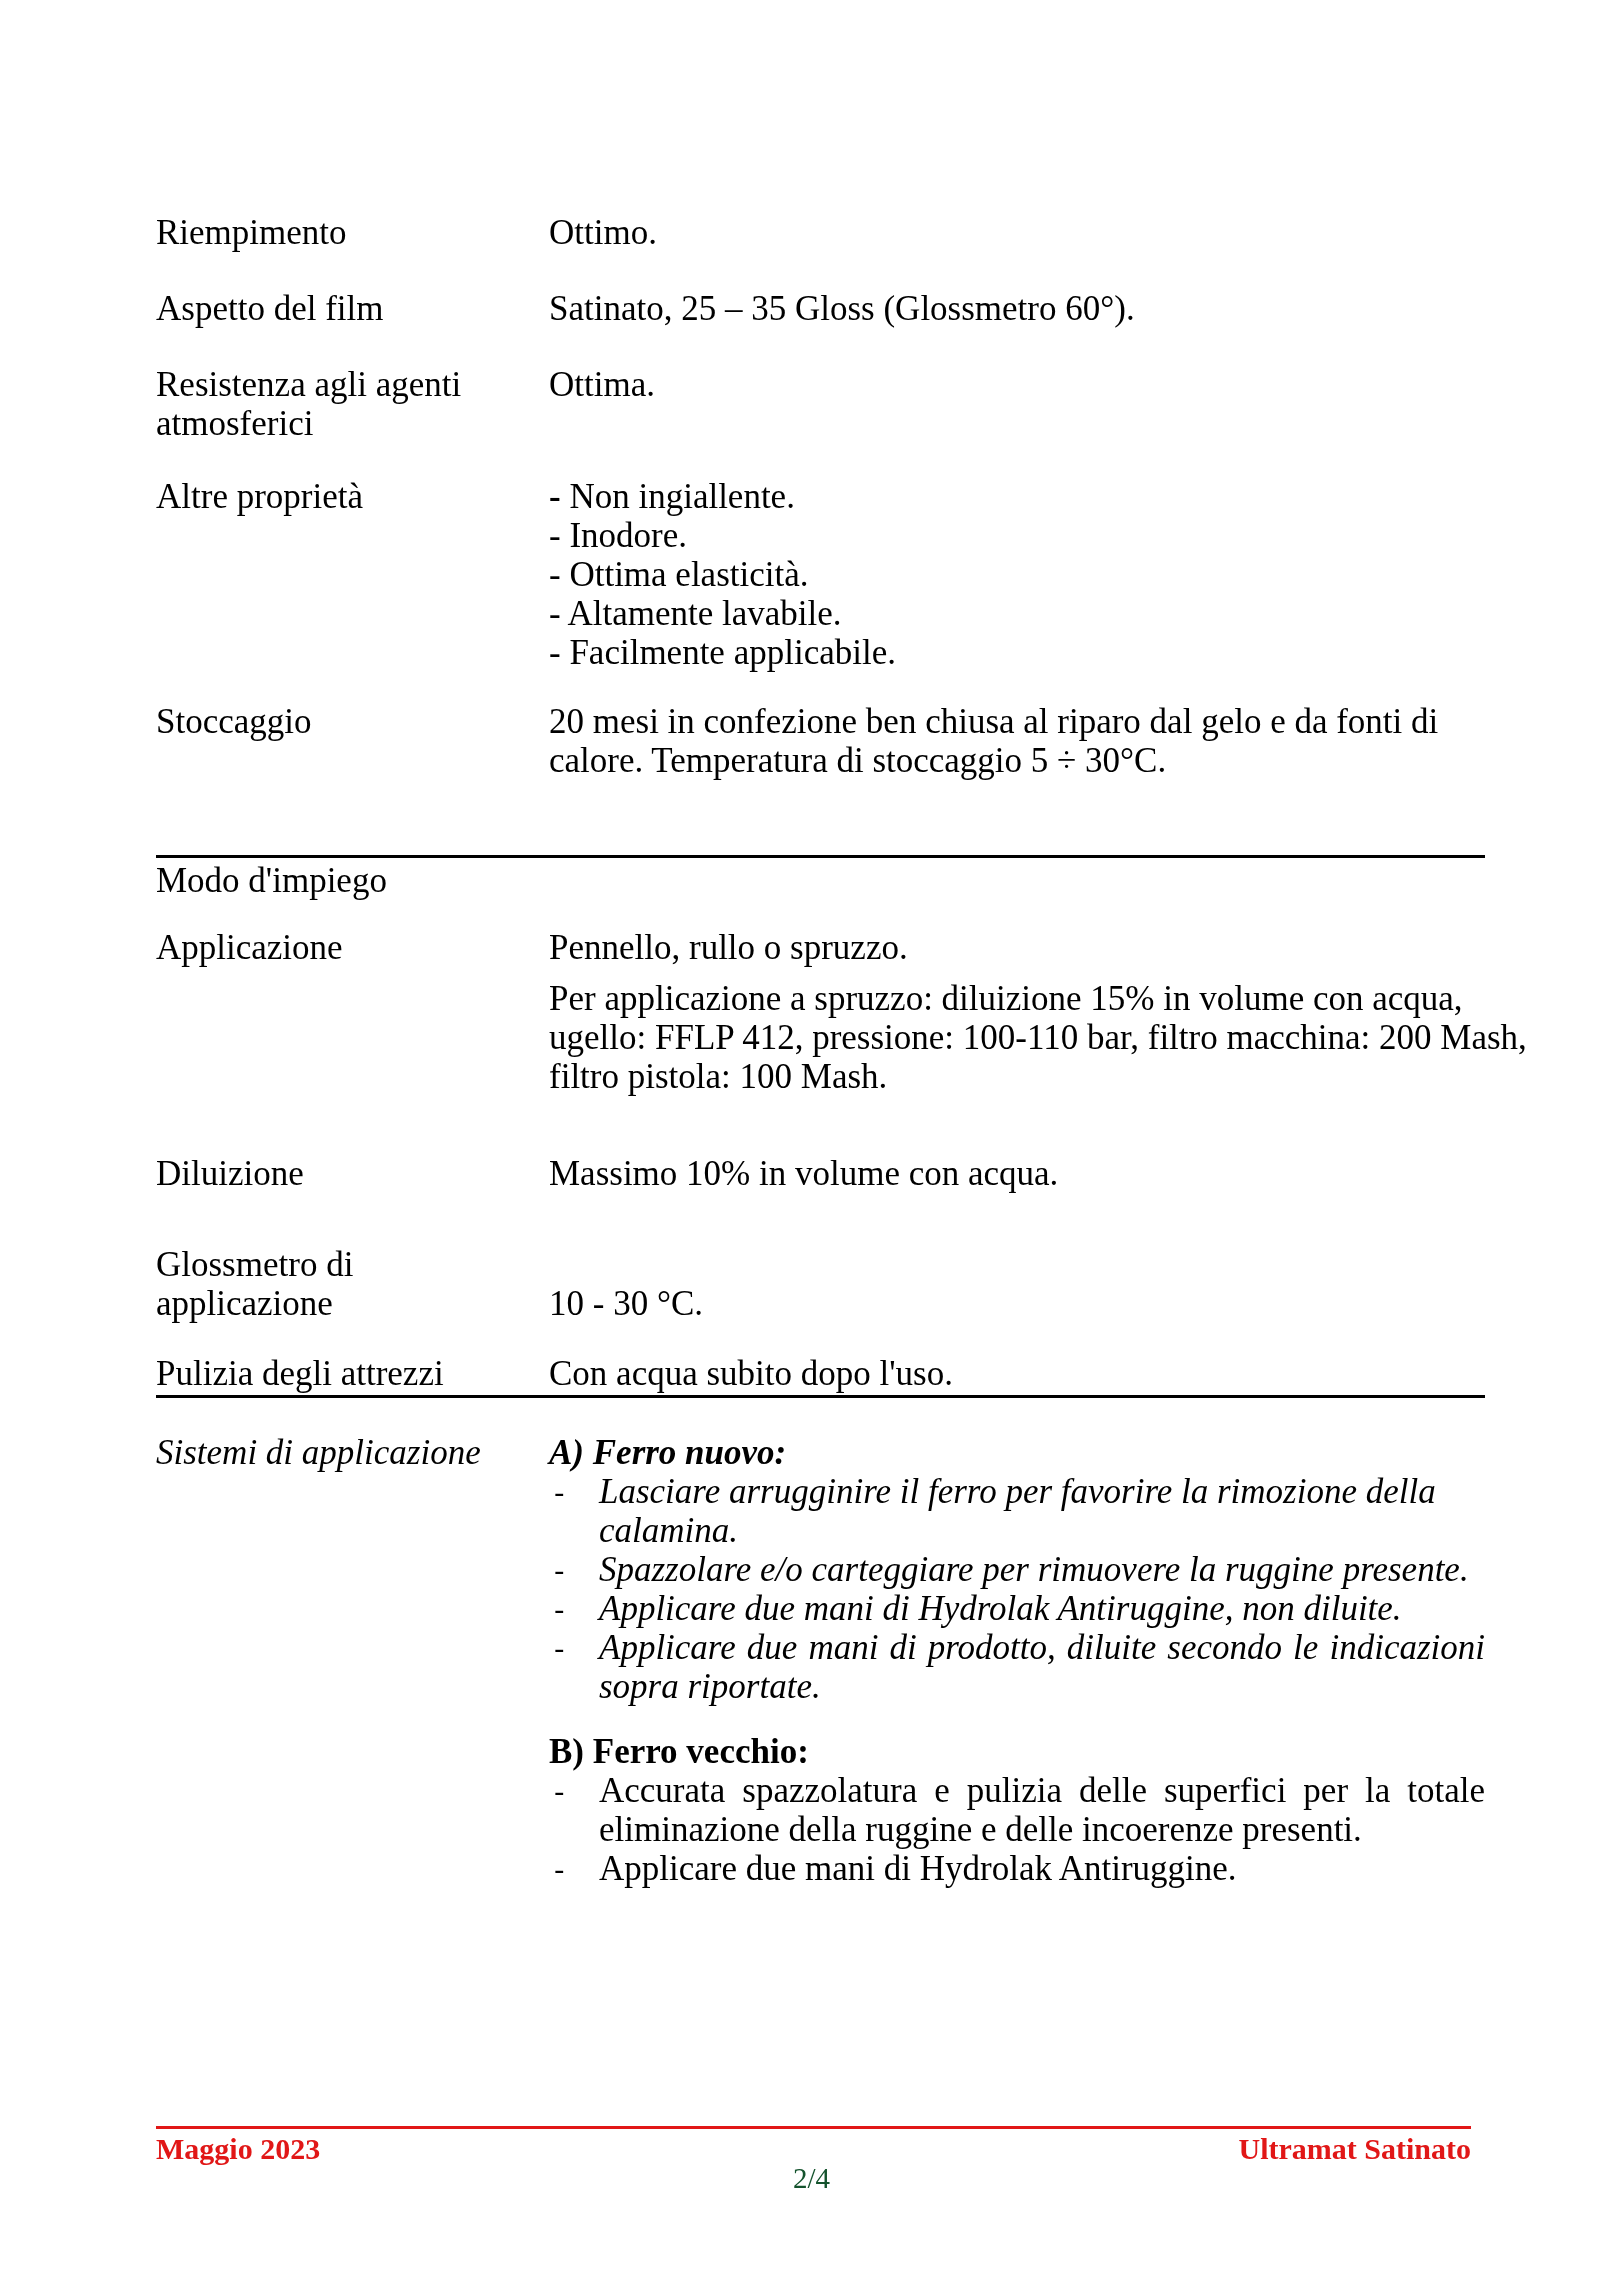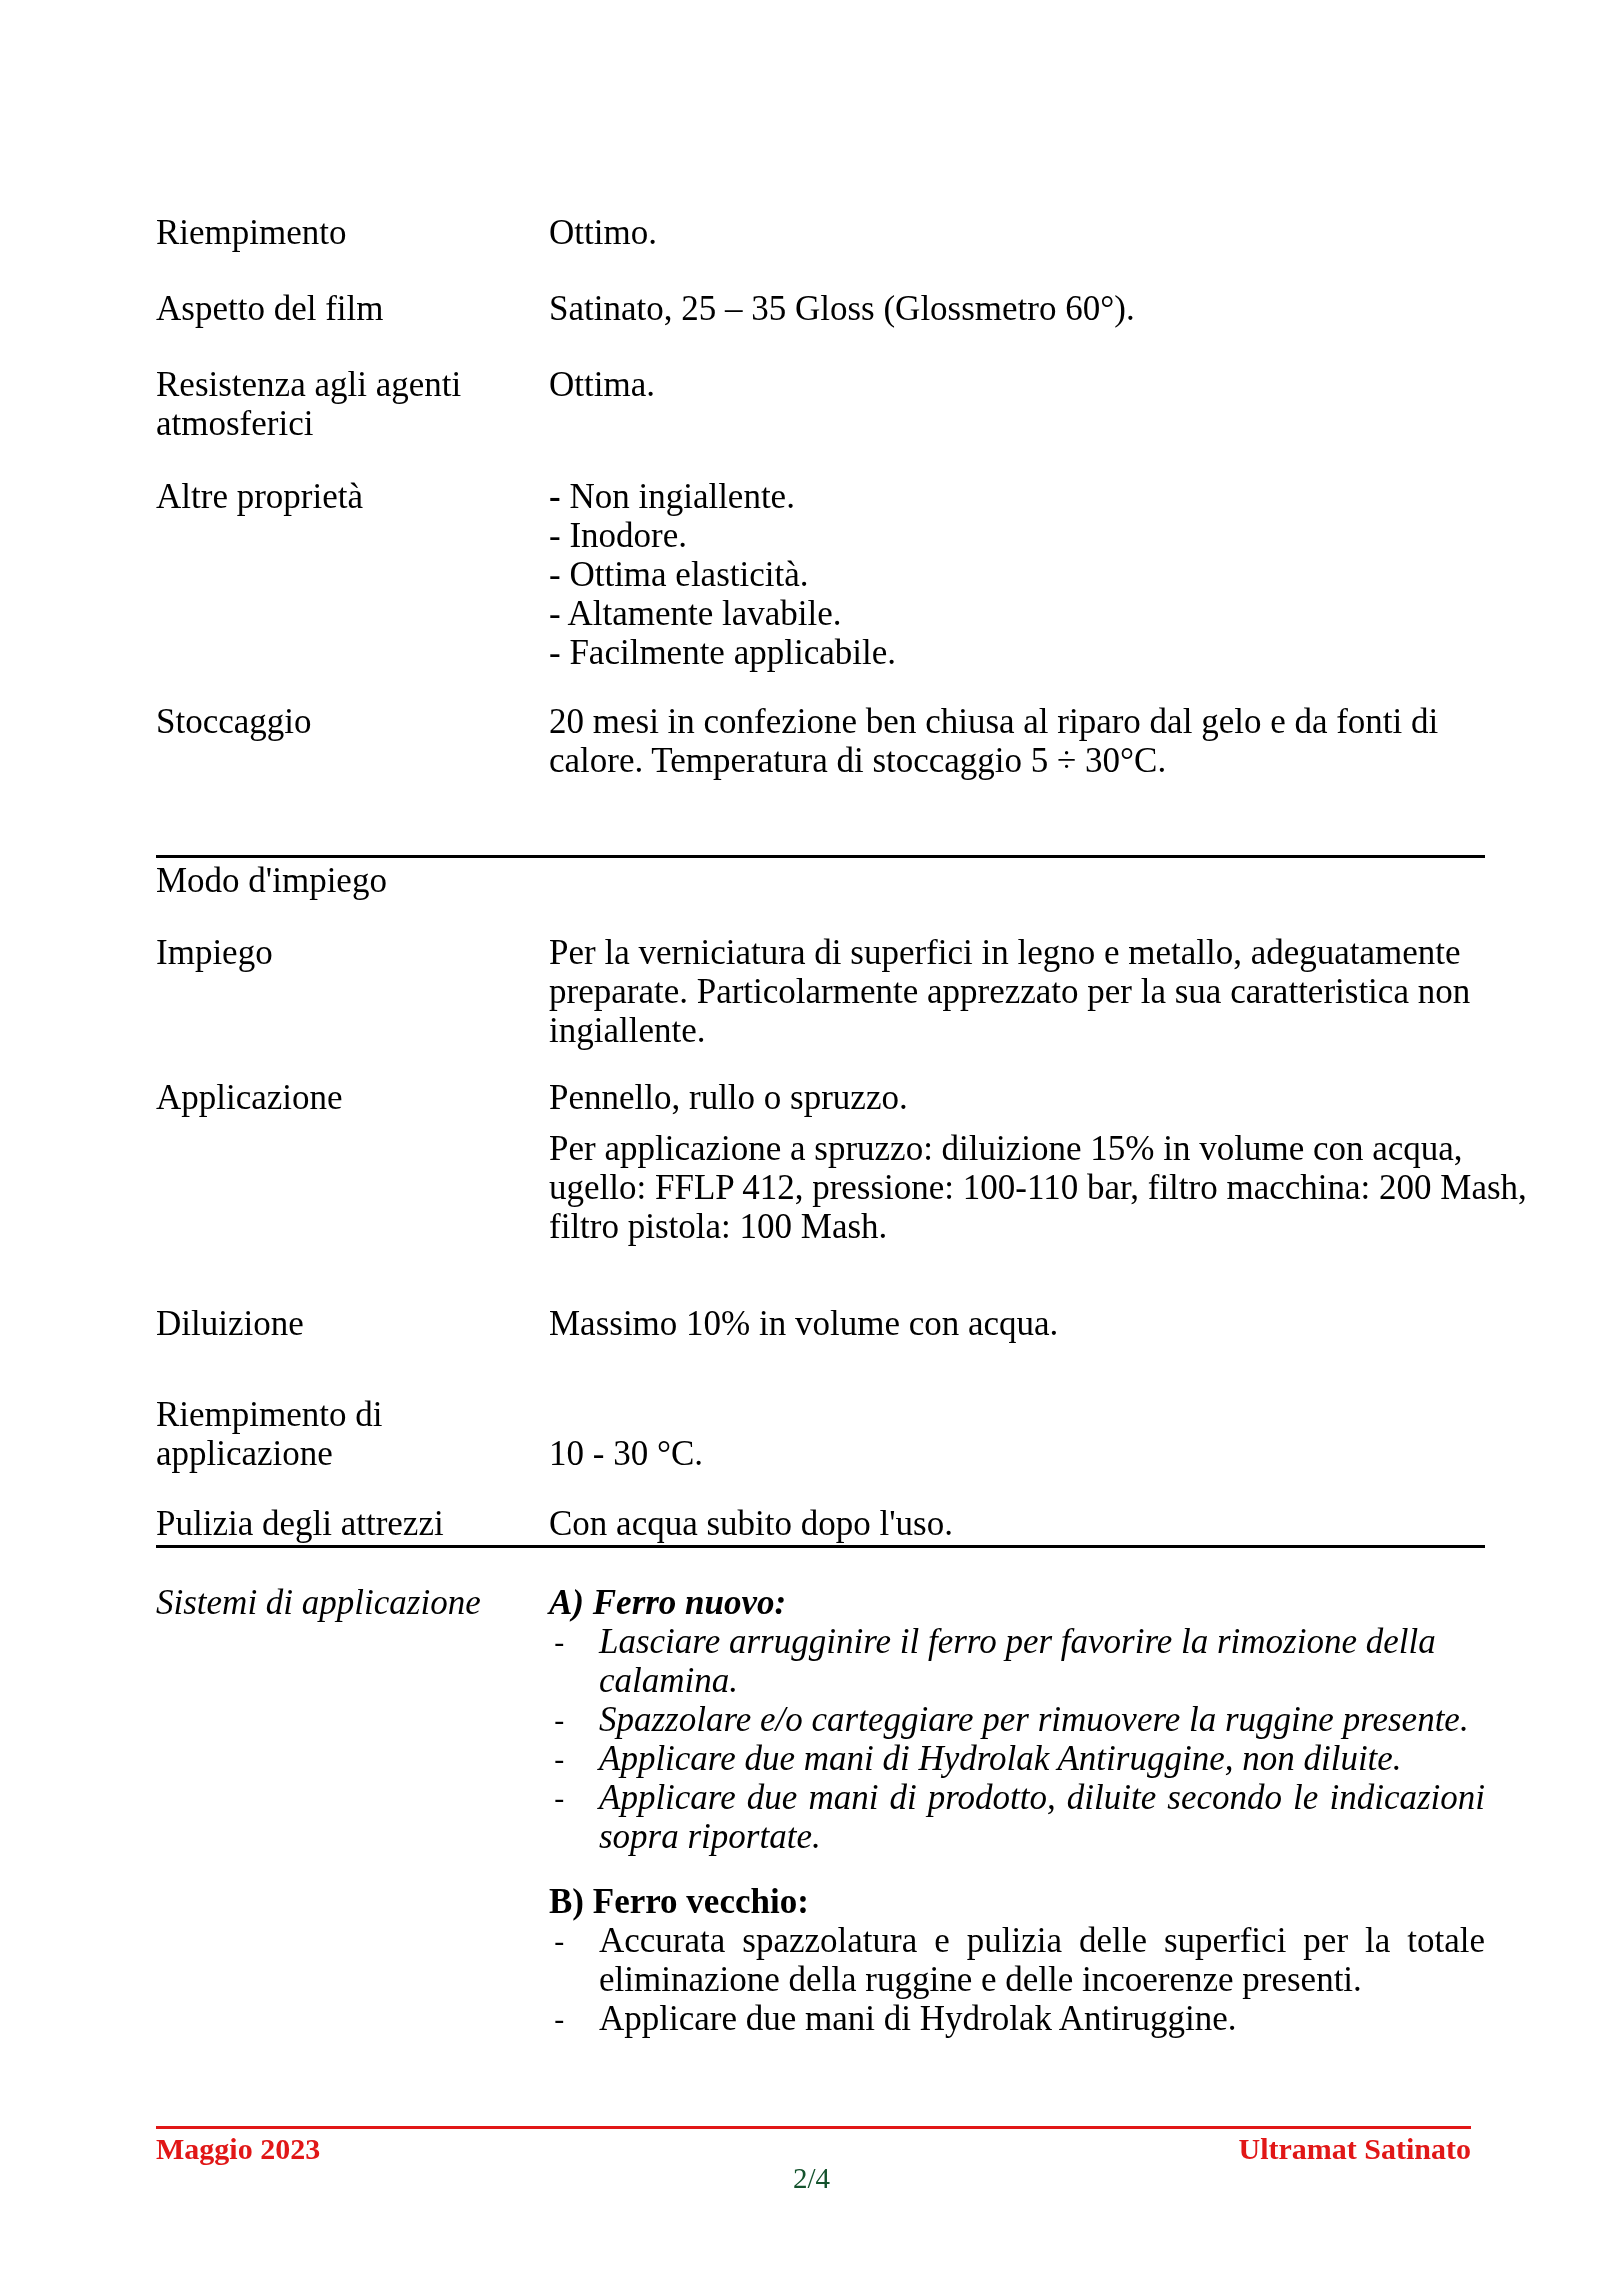--- a/index.html
+++ b/index.html
@@ -87,30 +87,20 @@
         </div>
         <div class="value">
           <div class="line">20 mesi in confezione ben chiusa al riparo dal gelo e da fonti di</div>
           <div class="line">calore. Temperatura di stoccaggio 5 ÷ 30°C.</div>
         </div>
       </div>
       <div class="hrule" style="margin-top: 75px;"></div>
       <div class="section-line" style="margin-top: 3.9px;">
         <div class="line">Modo d'impiego</div>
       </div>
-      <div class="row" style="margin-top: 33px;">
-        <div class="label">
-          <div class="line">Impiego</div>
-        </div>
-        <div class="value">
-          <div class="line">Per la verniciatura di superfici in legno e metallo, adeguatamente</div>
-          <div class="line">preparate. Particolarmente apprezzato per la sua caratteristica non</div>
-          <div class="line">ingiallente.</div>
-        </div>
-      </div>
       <div class="row" style="margin-top: 27.5px;">
         <div class="label">
           <div class="line">Applicazione</div>
         </div>
         <div class="value">
           <div class="line">Pennello, rullo o spruzzo.</div>
         </div>
       </div>
       <div class="row" style="margin-top: 11.8px;">
         <div class="label"></div>
@@ -123,21 +113,21 @@
       <div class="row" style="margin-top: 58px;">
         <div class="label">
           <div class="line">Diluizione</div>
         </div>
         <div class="value">
           <div class="line">Massimo 10% in volume con acqua.</div>
         </div>
       </div>
       <div class="row" style="margin-top: 52px;">
         <div class="label">
-          <div class="line">Riempimento di</div>
+          <div class="line">Glossmetro di</div>
           <div class="line">applicazione</div>
         </div>
         <div class="value">
           <div class="line">&nbsp;</div>
           <div class="line">10 - 30 °C.</div>
         </div>
       </div>
       <div class="row" style="margin-top: 31px;">
         <div class="label">
           <div class="line">Pulizia degli attrezzi</div>

